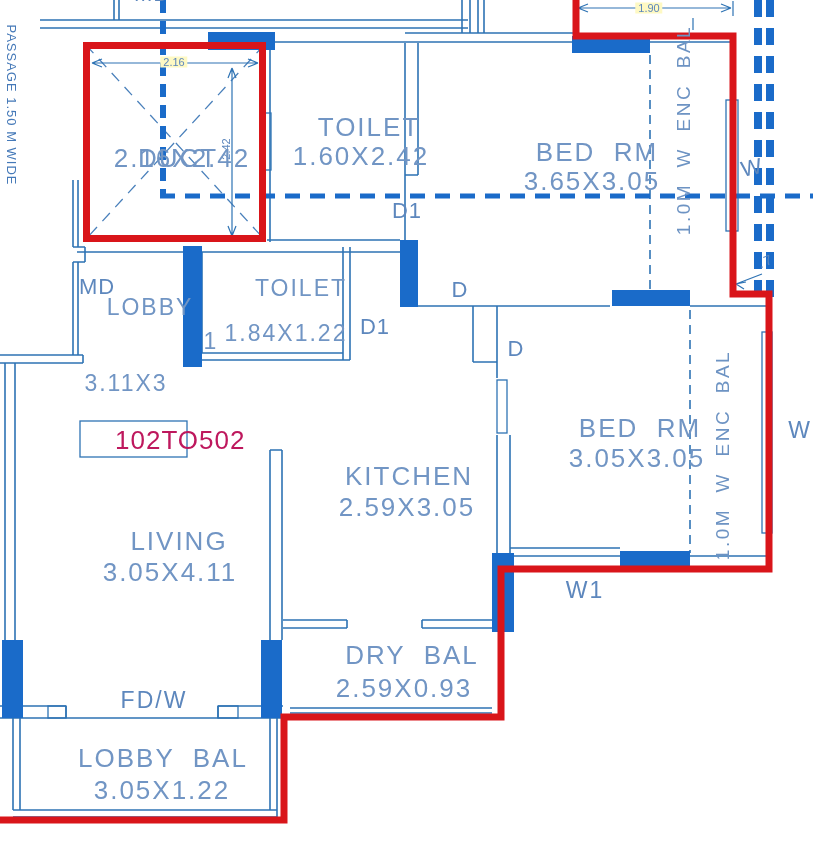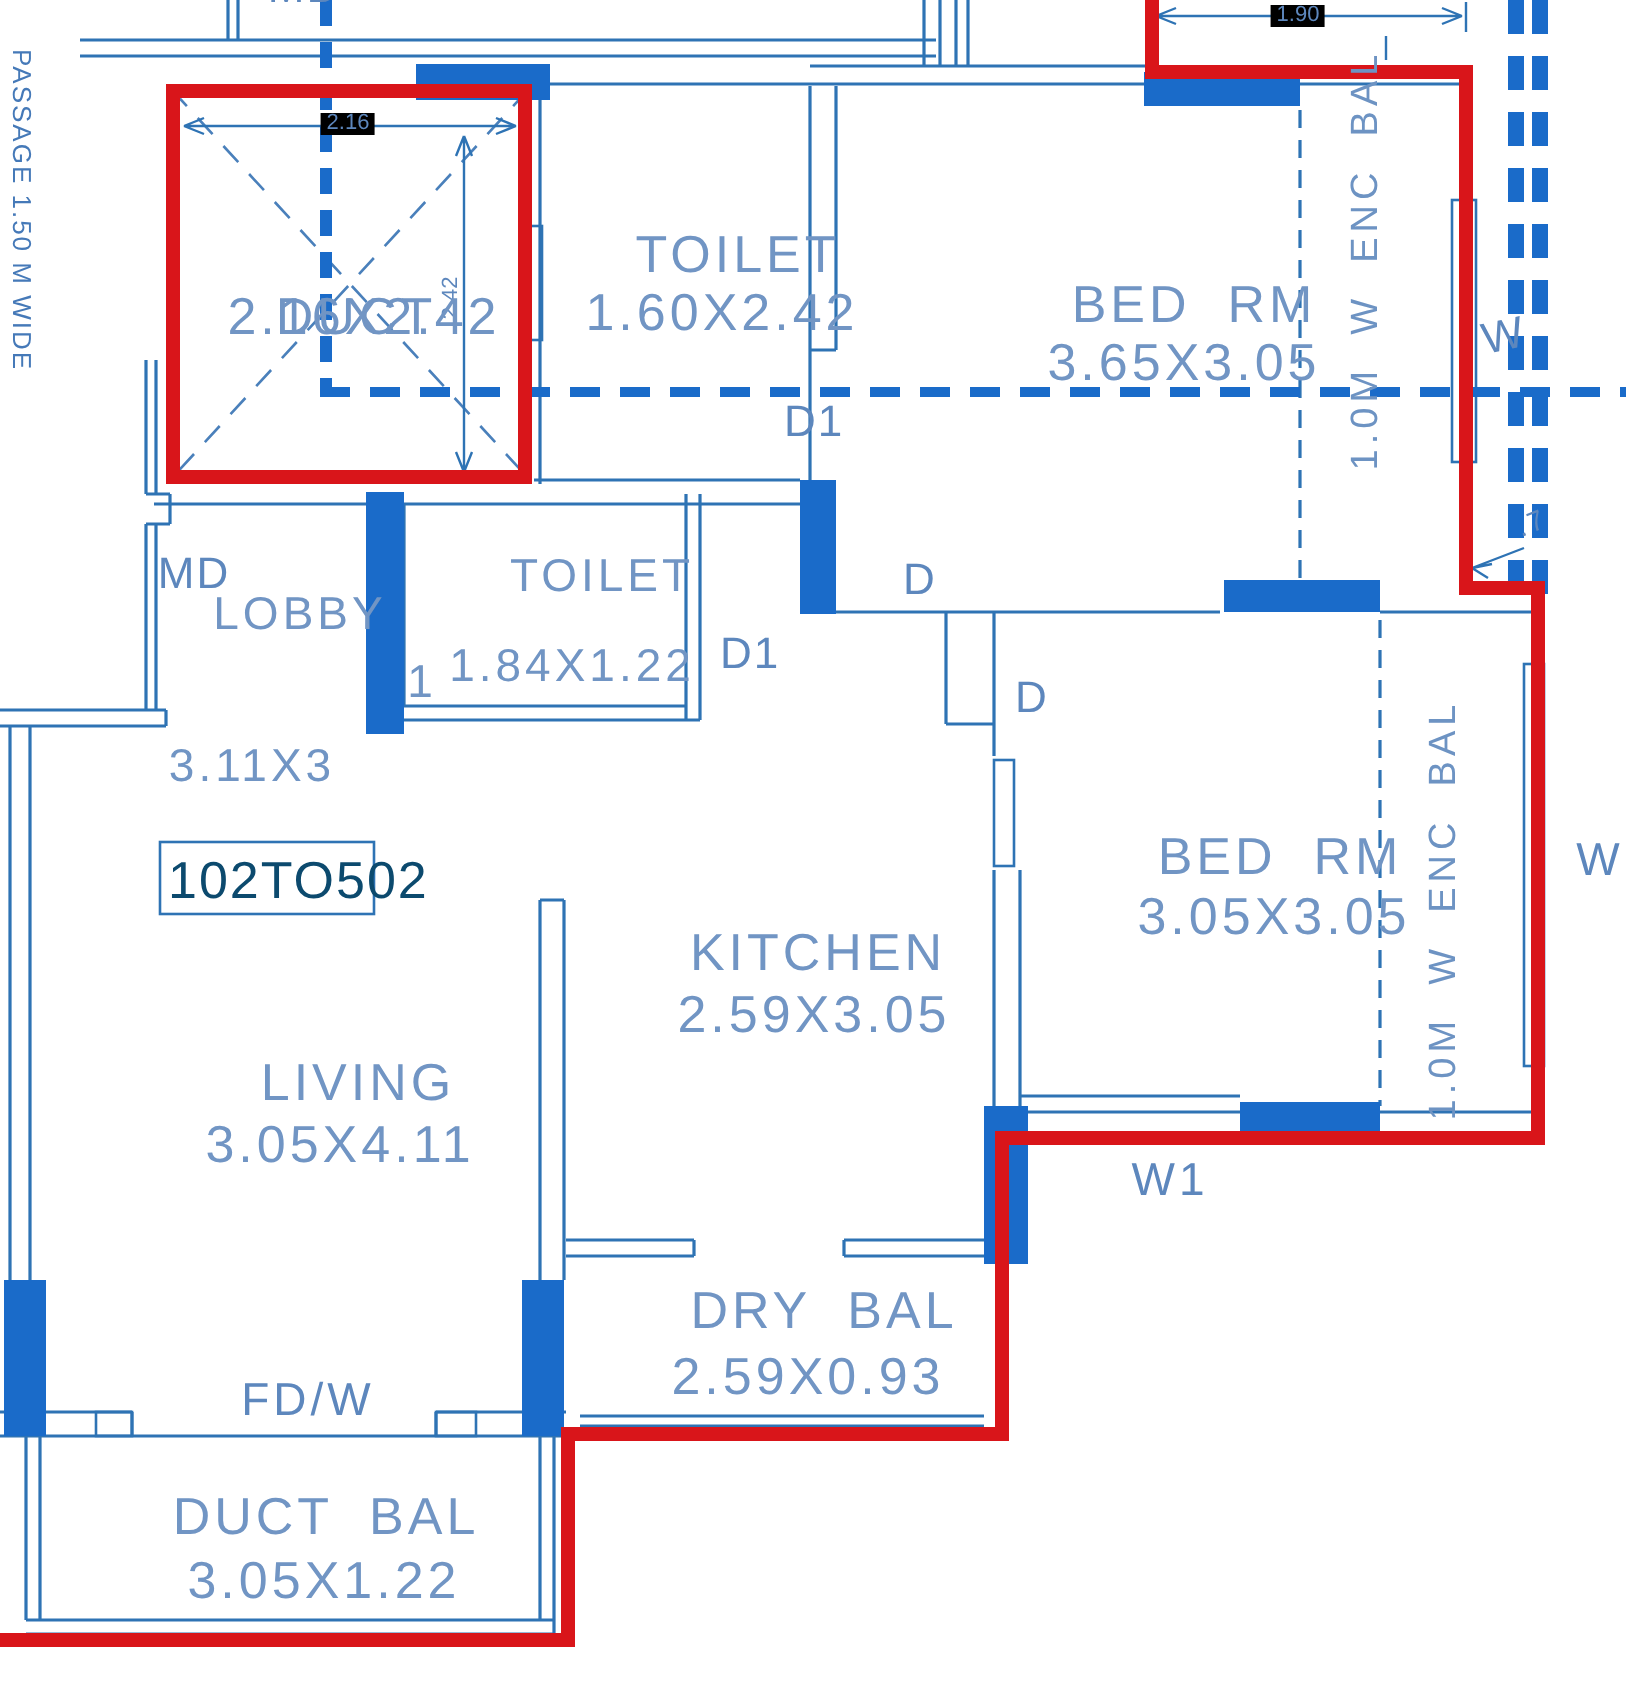--- a/index.html
+++ b/index.html
@@ -4,29 +4,29 @@
 <style>
   html,body{margin:0;padding:0;background:#fff;}
   #plan{position:relative;width:813px;height:848px;overflow:hidden;background:#fff;
         font-family:"Liberation Sans",sans-serif;}
   #linework{position:absolute;left:0;top:0;}
   .lbl{position:absolute;transform:translate(-50%,-50%);color:#7195c4;white-space:pre;
        letter-spacing:2px;line-height:1;}
   .big{font-size:26px;}
   .med{font-size:23px;}
   .sm{font-size:22px;letter-spacing:1px;}
-  .dim{font-size:11px;letter-spacing:0;background:#000000;padding:0 3px;color:#5d87bd;}
+  .dim{font-size:11px;letter-spacing:0;background:#fef9c3;padding:0 3px;color:#5d87bd;}
   .nobg{background:transparent;}
   .rot90cw{transform:translate(-50%,-50%) rotate(90deg);}
   .rot90ccw{transform:translate(-50%,-50%) rotate(-90deg);}
   .tilt{transform:translate(-50%,-50%) rotate(-12deg);}
   .leader{transform:translate(-50%,-50%) rotate(-22deg);font-size:14px;color:#5d87bd;}
   .passage{font-size:13px;letter-spacing:1px;color:#4579b8;}
   .encbal{font-size:19px;letter-spacing:2.5px;color:#6d93c3;}
-  .unit{position:absolute;font-size:26px;letter-spacing:1px;color:#0c4a6e;}
+  .unit{position:absolute;font-size:26px;letter-spacing:1px;color:#be185d;margin-left:31px;}
   .doorlbl{color:#5d87bd;}
 </style>
 </head>
 <body>
 
 <div id="plan">
 
   <svg id="linework" width="813" height="848" viewBox="0 0 813 848">
 
     <g stroke="#2e73b4" stroke-width="1.6" fill="none">
@@ -152,16 +152,16 @@
   <div class="lbl big" style="left:179px;top:541px;">LIVING</div>
   <div class="lbl big" style="left:170px;top:572px;">3.05X4.11</div>
 
   <div class="lbl med doorlbl" style="left:570px;top:590px;margin-left:15px;">W1</div>
 
   <div class="lbl big" style="left:412px;top:655px;">DRY  BAL</div>
   <div class="lbl big" style="left:404px;top:688px;">2.59X0.93</div>
 
   <div class="lbl med doorlbl" style="left:154px;top:700px;">FD/W</div>
 
-  <div class="lbl big" style="left:163px;top:758px;">DUCT  BAL</div>
+  <div class="lbl big" style="left:163px;top:758px;">LOBBY  BAL</div>
   <div class="lbl big" style="left:162px;top:790px;">3.05X1.22</div>
 
 </div>
 
 </body></html>

